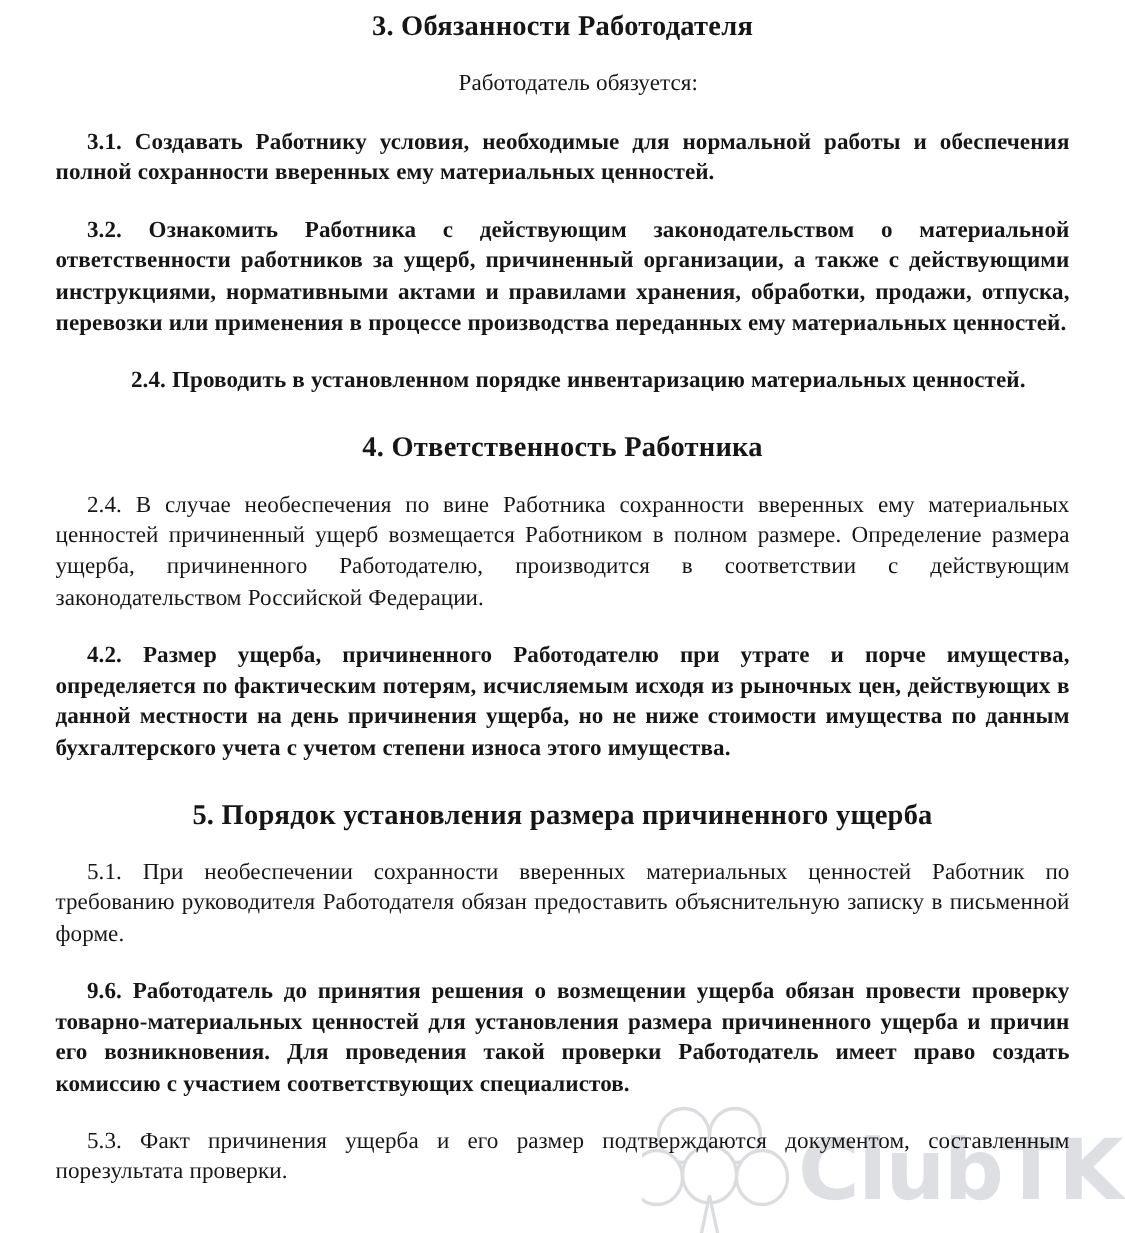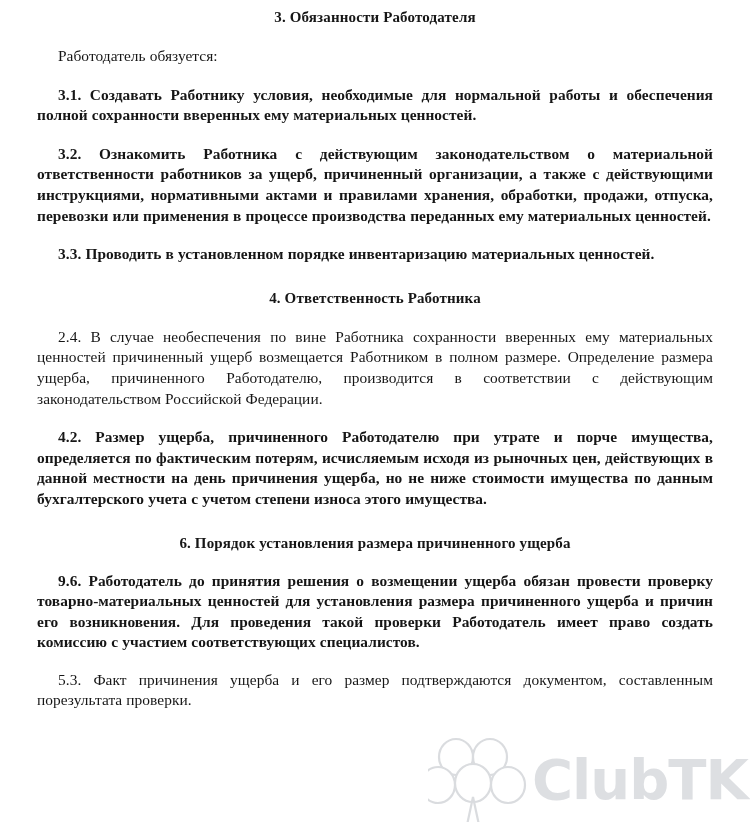--- a/index.html
+++ b/index.html
@@ -22,41 +22,41 @@
     width: 750px;
     height: 822px;
     box-sizing: border-box;
     padding: 0 37px 0 37px;
     z-index: 2;
   }
 
   
   .section-heading {
     text-align: center;
-    font-size: 15px;
+    font-size: 19px;
     line-height: 19px;
     margin: 0;
     letter-spacing: 0.15px;
   }
 
   
   .para {
     text-align: justify;
     text-justify: inter-word;
     font-size: 15.4px;
     line-height: 20.6px;
     margin: 0;
     text-indent: 21px;
     letter-spacing: 0.05px;
     word-spacing: 0.2px;
     hyphens: none;
   }
   
   .para.single {
-    text-align: left;
+    text-align: center;
   }
 
   
   .gap-h-top    { margin-top: 8px;  }
   .gap-after-h  { margin-top: 19px; }
   .gap-para     { margin-top: 18px; font-weight: bold; }
   .gap-para-sm  { margin-top: 17px; }
   .gap-before-h { margin-top: 24px; text-align: center; }
 
   
@@ -89,31 +89,32 @@
 <div class="page">
 
   <h2 class="section-heading gap-h-top">3. Обязанности Работодателя</h2>
 
   <p class="para single gap-after-h">Работодатель обязуется:</p>
 
   <p class="para gap-para">3.1. Создавать Работнику условия, необходимые для нормальной работы и обеспечения полной сохранности вверенных ему материальных ценностей.</p>
 
   <p class="para gap-para">3.2. Ознакомить Работника с действующим законодательством о материальной ответственности работников за ущерб, причиненный организации, а также с действующими инструкциями, нормативными актами и правилами хранения, обработки, продажи, отпуска, перевозки или применения в процессе производства переданных ему материальных ценностей.</p>
 
-  <p class="para single gap-para">3.3. Проводить в установленном порядке инвентаризацию материальных ценностей.</p>
+  <p class="para single gap-para">2.4. Проводить в установленном порядке инвентаризацию материальных ценностей.</p>
 
 
   <h2 class="section-heading gap-before-h">4. Ответственность Работника</h2>
 
   <p class="para gap-after-h">2.4. В случае необеспечения по вине Работника сохранности вверенных ему материальных ценностей причиненный ущерб возмещается Работником в полном размере. Определение размера ущерба, причиненного Работодателю, производится в соответствии с действующим законодательством Российской Федерации.</p>
 
   <p class="para gap-para">4.2. Размер ущерба, причиненного Работодателю при утрате и порче имущества, определяется по фактическим потерям, исчисляемым исходя из рыночных цен, действующих в данной местности на день причинения ущерба, но не ниже стоимости имущества по данным бухгалтерского учета с учетом степени износа этого имущества.</p>
 
-  <h2 class="section-heading gap-before-h">6. Порядок установления размера причиненного ущерба</h2>
+  <h2 class="section-heading gap-before-h">5. Порядок установления размера причиненного ущерба</h2>
 
+  <p class="para gap-after-h">5.1. При необеспечении сохранности вверенных материальных ценностей Работник по требованию руководителя Работодателя обязан предоставить объяснительную записку в письменной форме.</p>
 
   <p class="para gap-para">9.6. Работодатель до принятия решения о возмещении ущерба обязан провести проверку товарно-материальных ценностей для установления размера причиненного ущерба и причин его возникновения. Для проведения такой проверки Работодатель имеет право создать комиссию с участием соответствующих специалистов.</p>
 
   <p class="para gap-para-sm">5.3. Факт причинения ущерба и его размер подтверждаются документом, составленным порезультата проверки.</p>
 
 </div>
 
 <div class="watermark">
   <svg viewBox="0 0 322 90" xmlns="http://www.w3.org/2000/svg" aria-hidden="true">
     <g fill="#ffffff" stroke="#c4c7cc" stroke-width="2.2">

